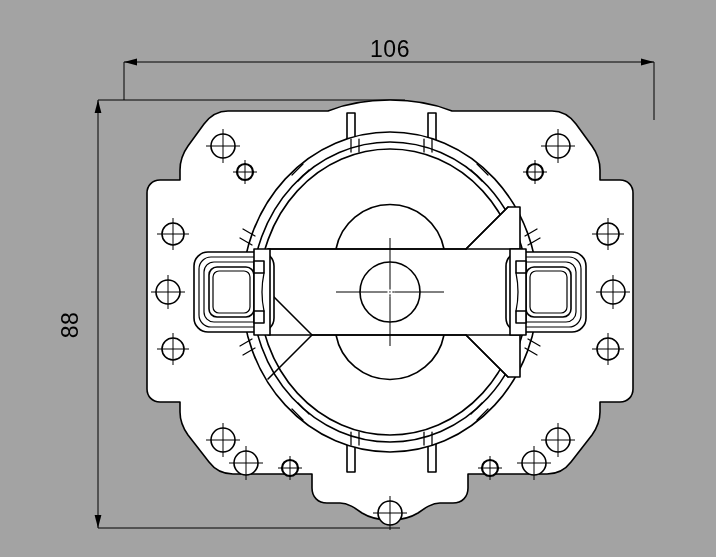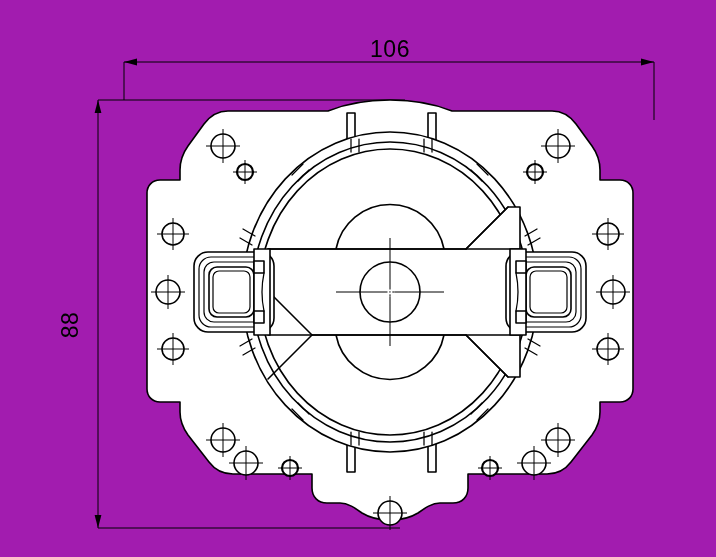--- a/index.html
+++ b/index.html
@@ -10,21 +10,21 @@
   body {
     width: 716px;
     height: 557px;
     font-family: "Liberation Sans", sans-serif;
     overflow: hidden;
   }
   #drawing-root {
     position: relative;
     width: 716px;
     height: 557px;
-    background: #a21caf;
+    background: #a3a3a3;
   }
   svg#technical-drawing {
     display: block;
     width: 716px;
     height: 557px;
   }
   .part-line {
     fill: none;
     stroke: #000000;
     stroke-width: 1.6;

